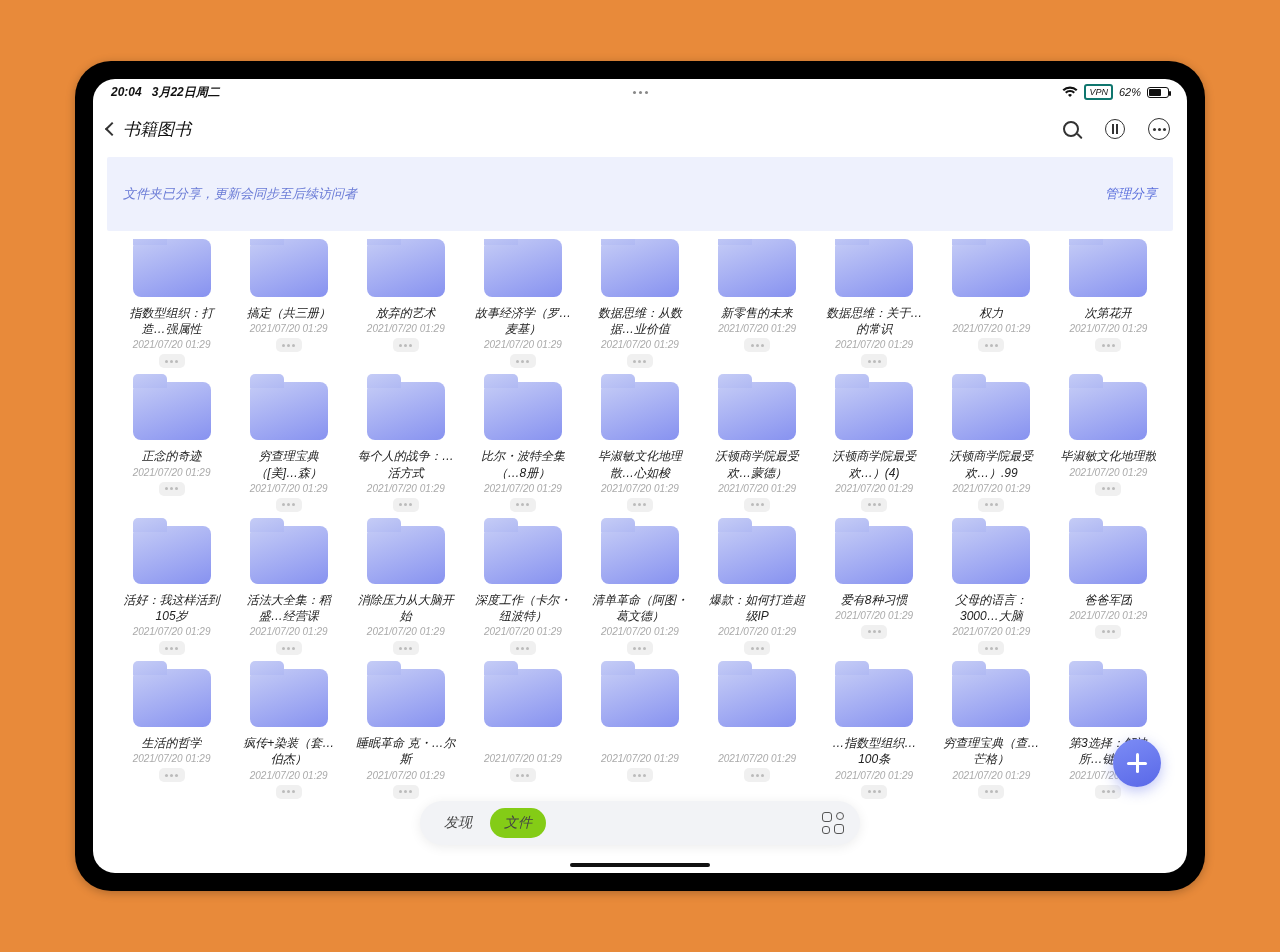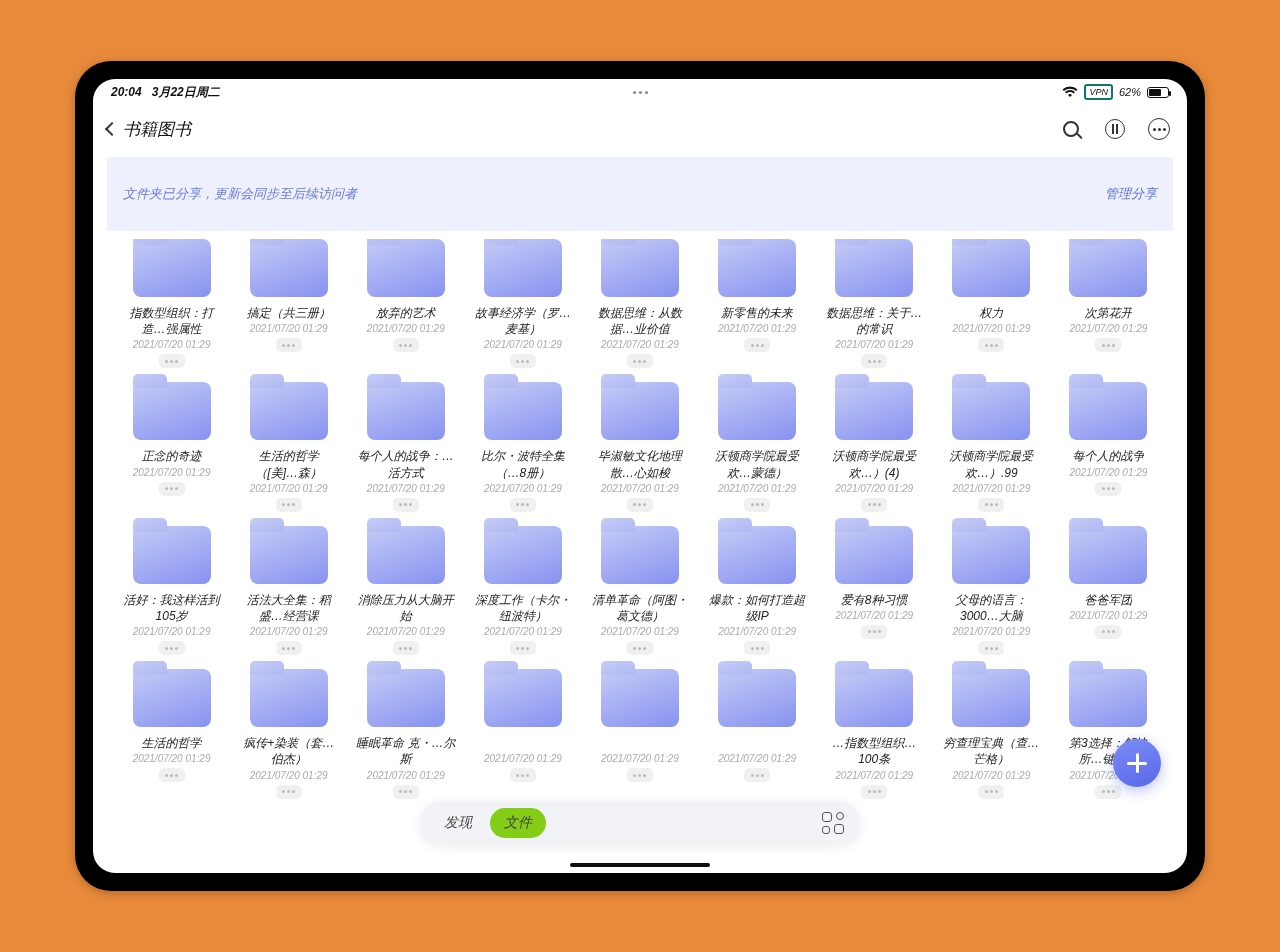--- a/index.html
+++ b/index.html
@@ -354,21 +354,21 @@
             <div class="fname">正念的奇迹</div>
             <div class="fdate">2021/07/20 01:29</div>
             <div class="fmenu">
               <span></span>
               <span></span>
               <span></span>
             </div>
           </div>
           <div class="cell">
             <div class="folder"></div>
-            <div class="fname">生活的哲学（[美]…森）</div>
+            <div class="fname">穷查理宝典（[美]…森）</div>
             <div class="fdate">2021/07/20 01:29</div>
             <div class="fmenu">
               <span></span>
               <span></span>
               <span></span>
             </div>
           </div>
           <div class="cell">
             <div class="folder"></div>
             <div class="fname">每个人的战争：…活方式</div>
@@ -424,21 +424,21 @@
             <div class="fname">沃顿商学院最受欢…）.99</div>
             <div class="fdate">2021/07/20 01:29</div>
             <div class="fmenu">
               <span></span>
               <span></span>
               <span></span>
             </div>
           </div>
           <div class="cell">
             <div class="folder"></div>
-            <div class="fname">每个人的战争</div>
+            <div class="fname">毕淑敏文化地理散</div>
             <div class="fdate">2021/07/20 01:29</div>
             <div class="fmenu">
               <span></span>
               <span></span>
               <span></span>
             </div>
           </div>
           <div class="cell">
             <div class="folder"></div>
             <div class="fname">活好：我这样活到105岁</div>

